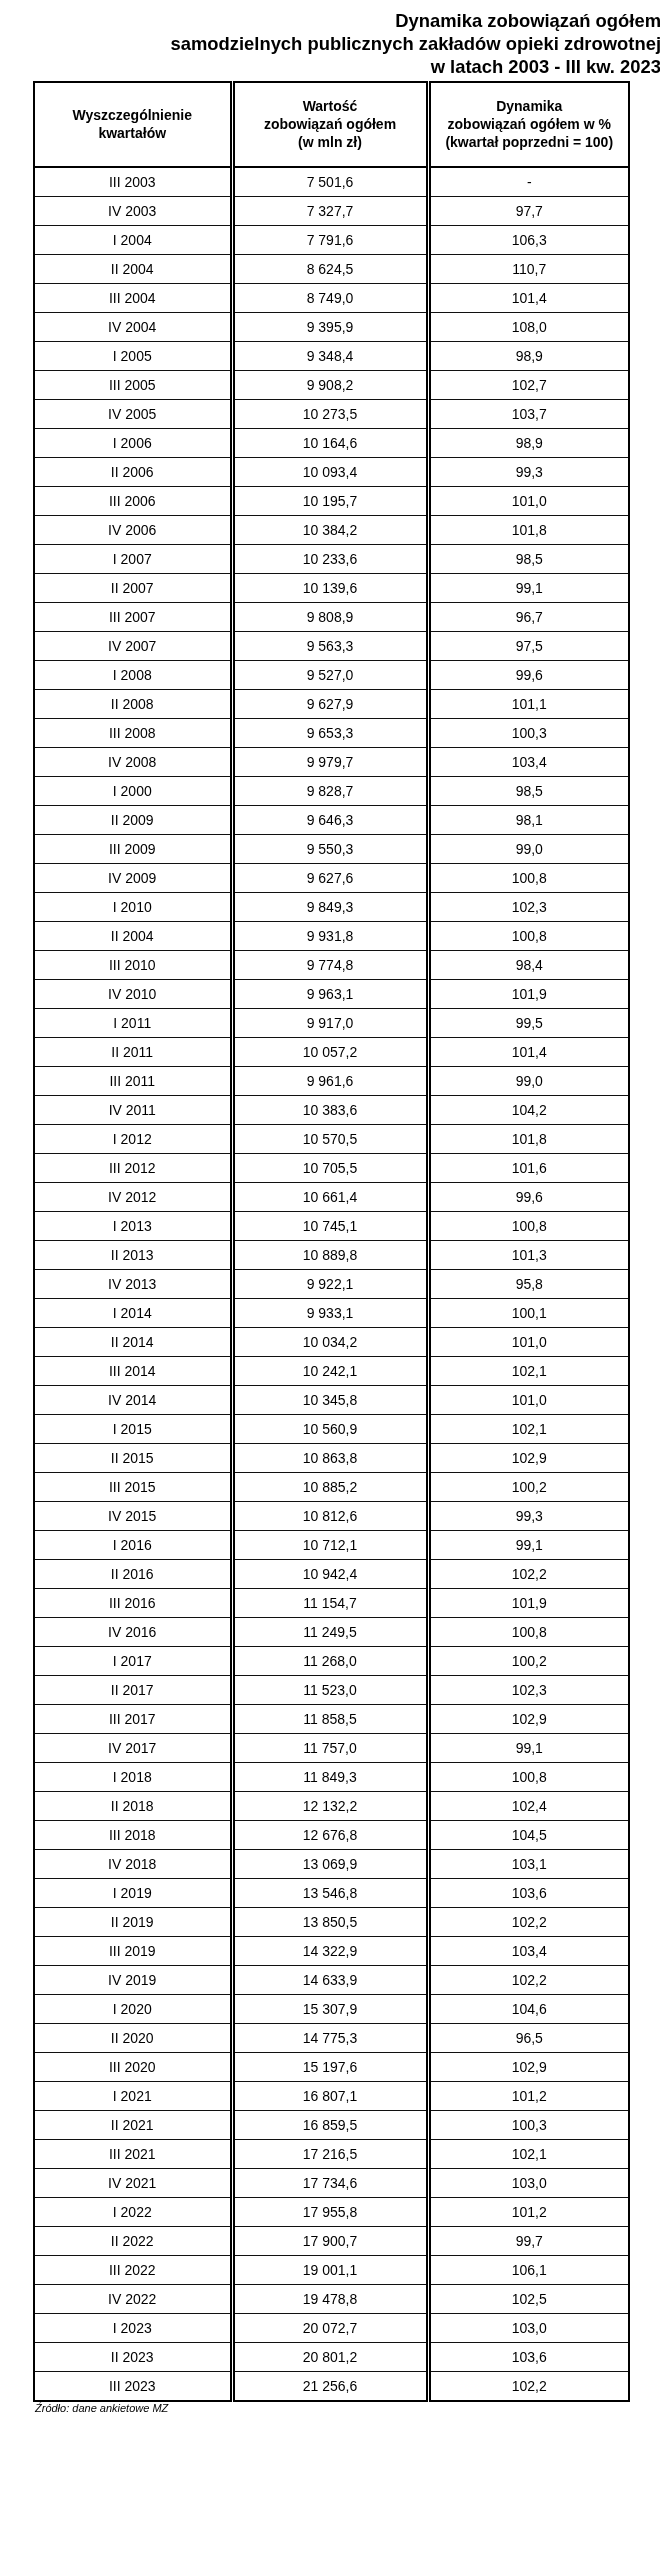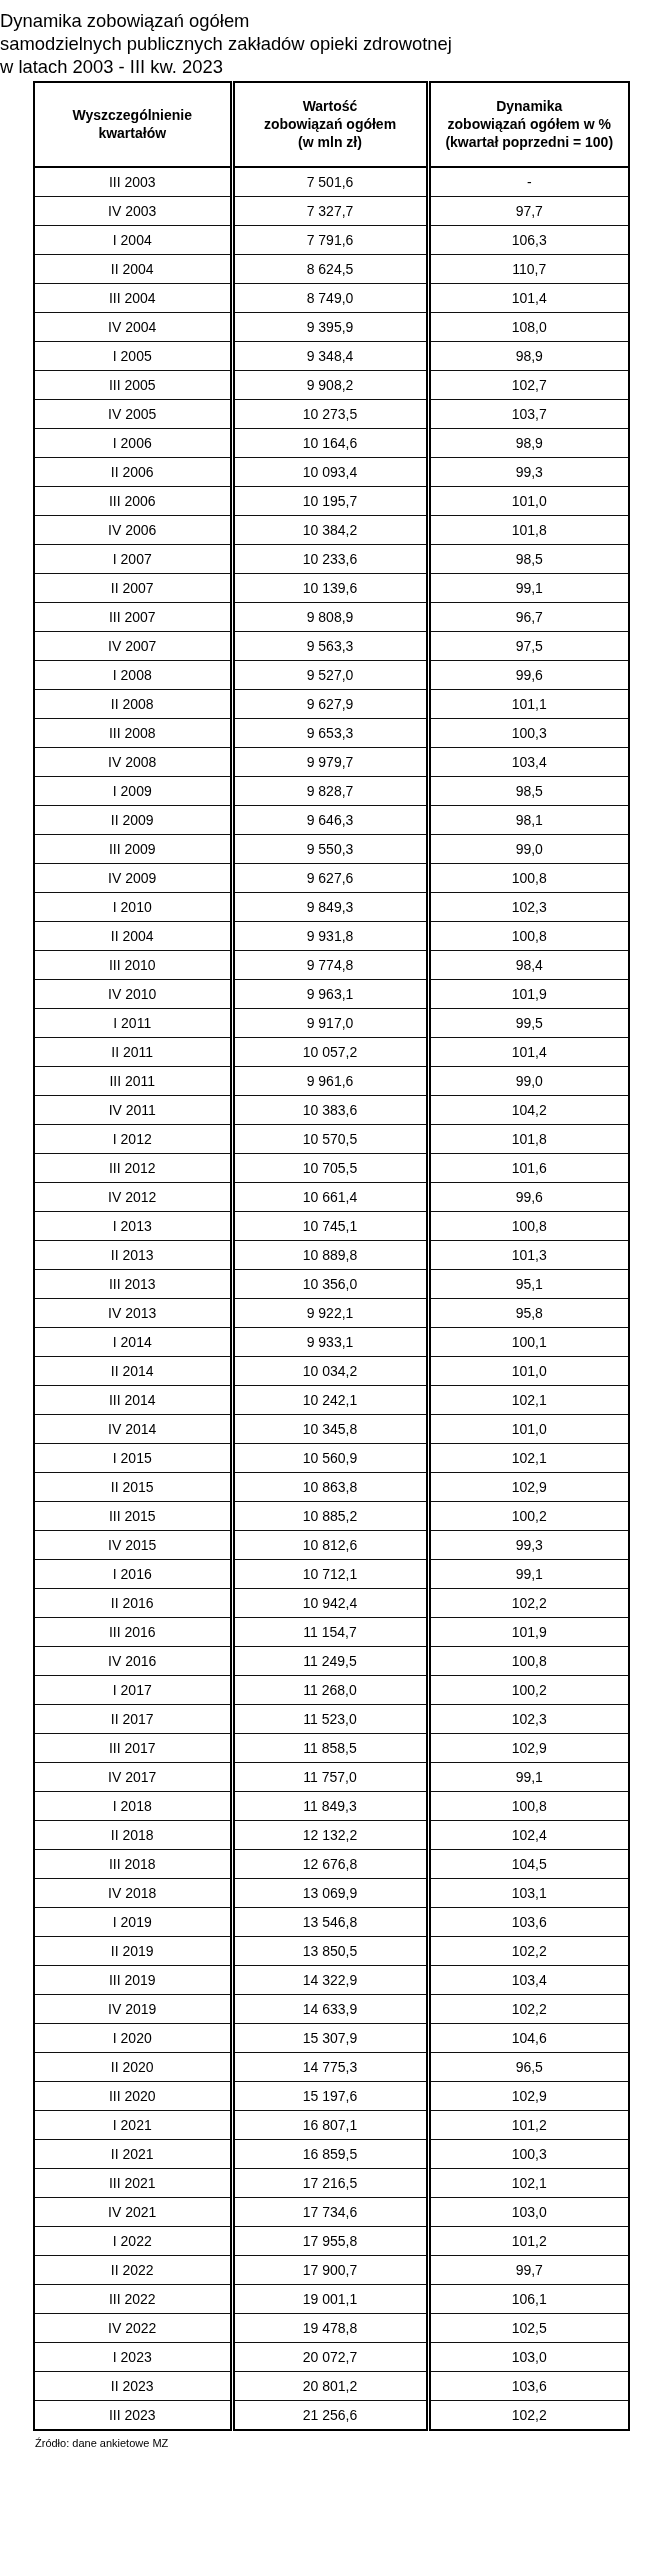--- a/index.html
+++ b/index.html
@@ -9,25 +9,26 @@
   }
   body {
     width: 661px;
     height: 2576px;
     font-family: "Liberation Sans", sans-serif;
     color: #000000;
     position: relative;
   }
   .title {
     padding-top: 8.8px;
-    text-align: left;
+    text-align: right;
     font-size: 18.4px;
     line-height: 23px;
-    font-weight: normal;
+    font-weight: bold;
     white-space: pre-line;
+    padding-left: 39px;
   }
   table.data-table {
     border-collapse: collapse;
     table-layout: fixed;
     width: 596px;
     margin: 2.9px 0 0 33px;
     border: 2.9px solid #000000;
   }
   col.c1 { width: 198px; }
   col.c2 { width: 196px; }
@@ -48,23 +49,24 @@
     padding: 0 2.9px;
     font-size: 14px;
     text-align: center;
     vertical-align: middle;
     border-top: 1.5px solid #101010;
   }
   .col-sep {
     border-left: 5.9px double #000000;
   }
   .source {
-    margin: 6px 0 0 35px;
+    margin: 0 0 0 35px;
     font-size: 11px;
     line-height: 13.2px;
+    font-style: italic;
   }
 </style>
 </head>
 <body>
 
 <div class="title">Dynamika zobowiązań ogółem
 samodzielnych publicznych zakładów opieki zdrowotnej
 w latach 2003 - III kw. 2023</div>
 
 <table class="data-table">
@@ -184,21 +186,21 @@
         <td>III 2008</td>
         <td class="col-sep">9 653,3</td>
         <td class="col-sep">100,3</td>
       </tr>
       <tr>
         <td>IV 2008</td>
         <td class="col-sep">9 979,7</td>
         <td class="col-sep">103,4</td>
       </tr>
       <tr>
-        <td>I 2009</td>
+        <td>I 2000</td>
         <td class="col-sep">9 828,7</td>
         <td class="col-sep">98,5</td>
       </tr>
       <tr>
         <td>II 2009</td>
         <td class="col-sep">9 646,3</td>
         <td class="col-sep">98,1</td>
       </tr>
       <tr>
         <td>III 2009</td>
@@ -267,25 +269,20 @@
       </tr>
       <tr>
         <td>I 2013</td>
         <td class="col-sep">10 745,1</td>
         <td class="col-sep">100,8</td>
       </tr>
       <tr>
         <td>II 2013</td>
         <td class="col-sep">10 889,8</td>
         <td class="col-sep">101,3</td>
-      </tr>
-      <tr>
-        <td>III 2013</td>
-        <td class="col-sep">10 356,0</td>
-        <td class="col-sep">95,1</td>
       </tr>
       <tr>
         <td>IV 2013</td>
         <td class="col-sep">9 922,1</td>
         <td class="col-sep">95,8</td>
       </tr>
       <tr>
         <td>I 2014</td>
         <td class="col-sep">9 933,1</td>
         <td class="col-sep">100,1</td>

